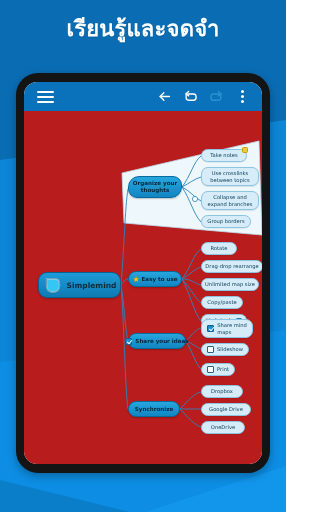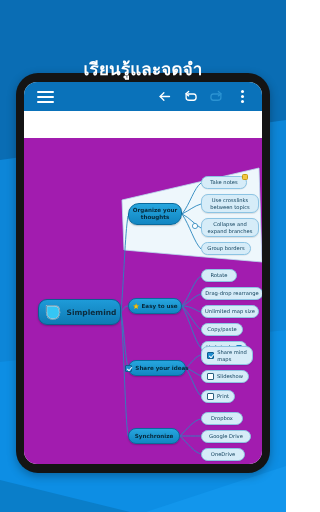--- a/index.html
+++ b/index.html
@@ -41,27 +41,26 @@
     background: #1296ec;
     clip-path: polygon(40px 46px, 180px 0, 180px 46px);
   }
 
   
   #title {
     position: absolute;
     top: 18px; left: 0; width: 286px;
     text-align: center;
     color: #ffffff;
-    font-size: 17px;
+    font-size: 22px;
     font-weight: bold;
     letter-spacing: 0.2px;
     line-height: 22px;
     text-shadow: 0 1px 1px rgba(0,0,0,0.12);
     z-index: 5;
-    margin-top: 40px;
   }
 
   
   #phone {
     position: absolute;
     left: 16px; top: 73px;
     width: 254px; height: 400px;
     background: #141414;
     border-radius: 22px;
     box-shadow: 0 3px 10px rgba(0,0,0,0.30);
@@ -99,23 +98,22 @@
   .dots { width: 3px; }
   .dots span {
     display: block; width: 3px; height: 3px;
     background: #ffffff; border-radius: 50%; margin: 2px 0;
   }
 
   
   #canvas {
     position: relative;
     width: 238px; height: 355px;
-    background: #a21caf;
+    background: #b91c1c;
     overflow: hidden;
-    margin-top: 27px;
   }
   #wires { position: absolute; left: 0; top: 0; }
 
   
   .node {
     position: absolute;
     display: flex; align-items: center; justify-content: center;
     text-align: center;
     white-space: nowrap;
     z-index: 3;

